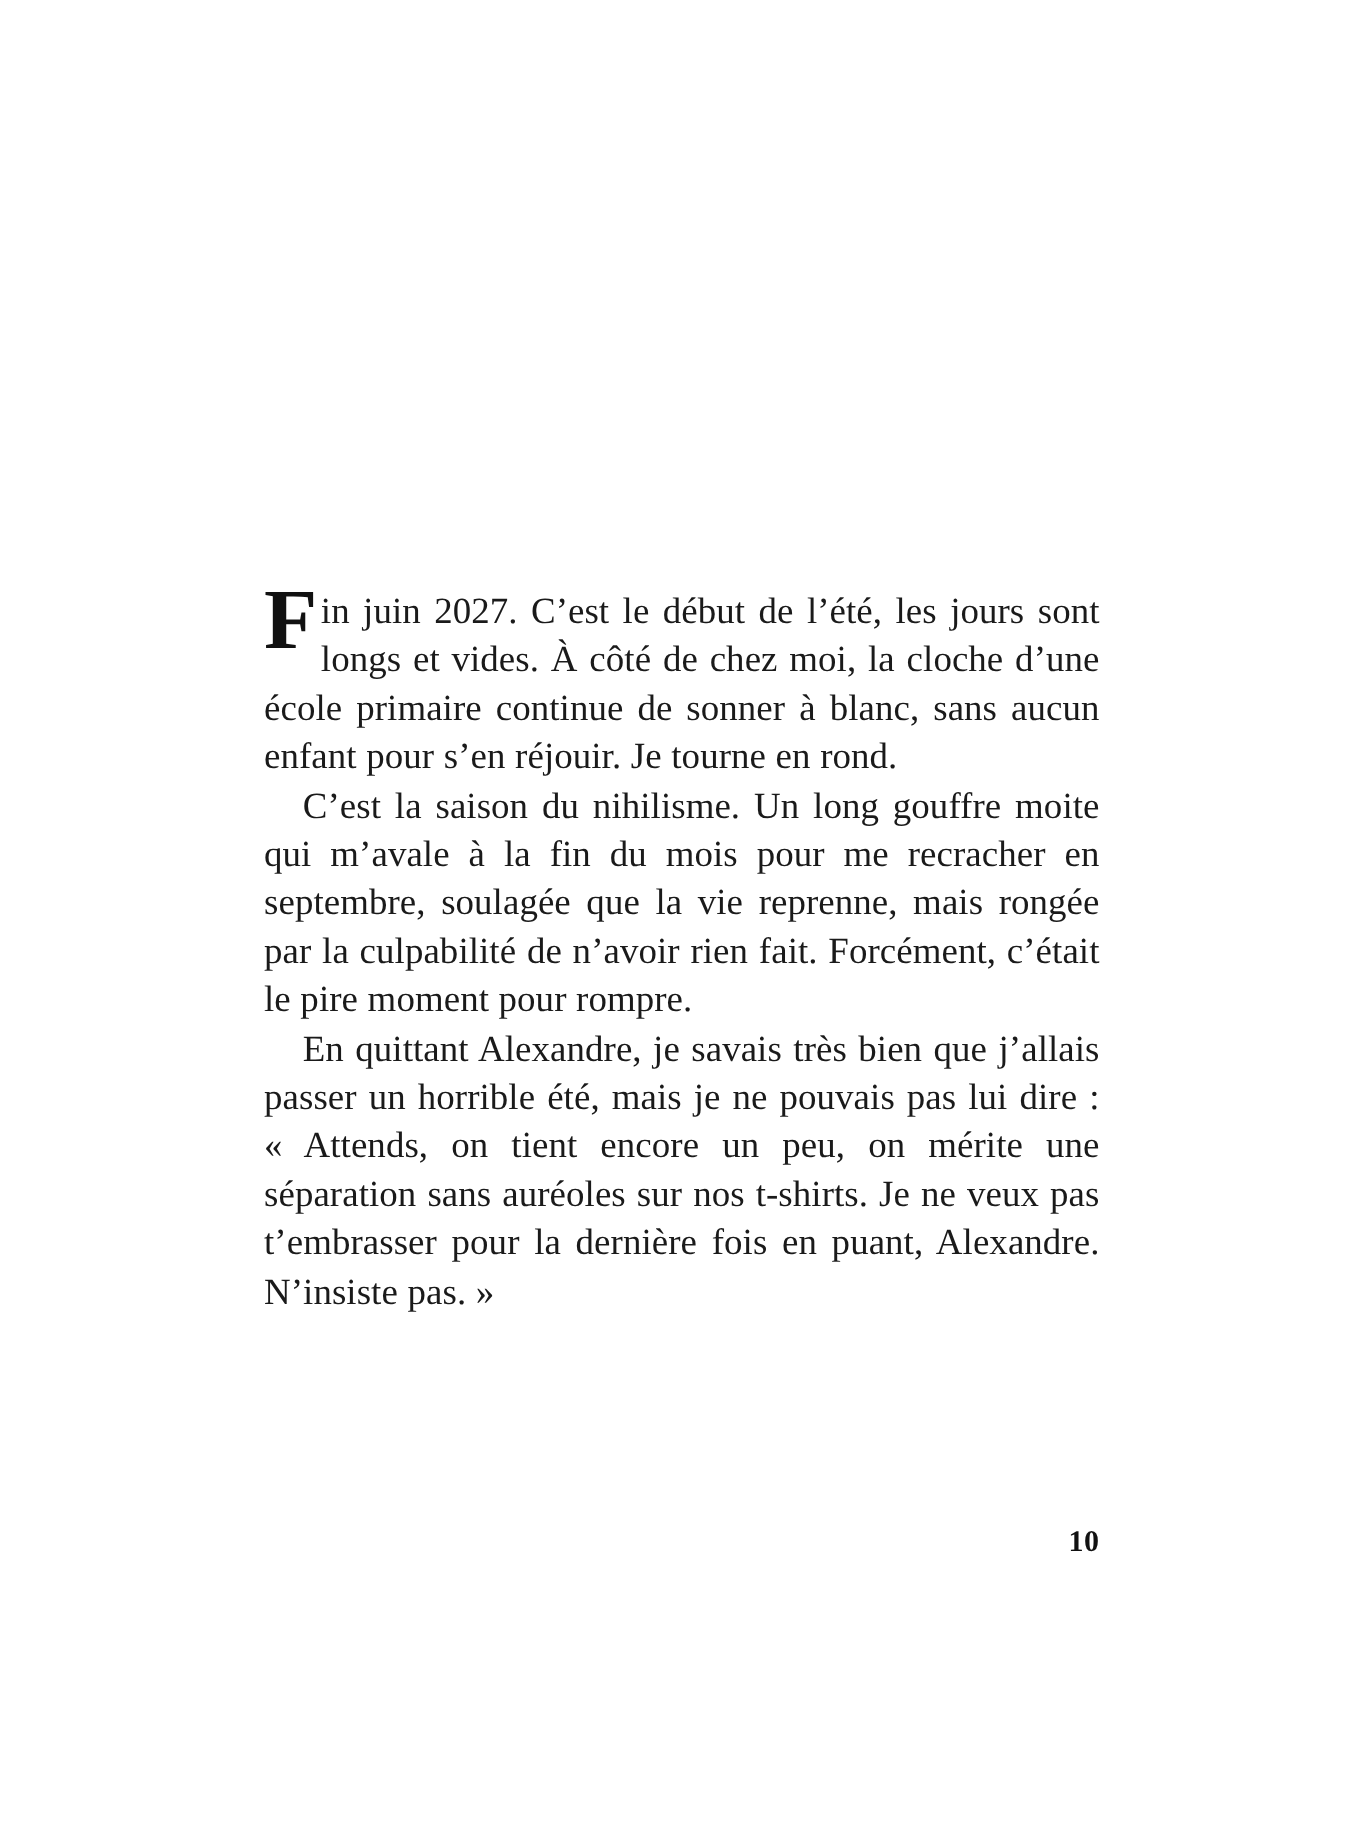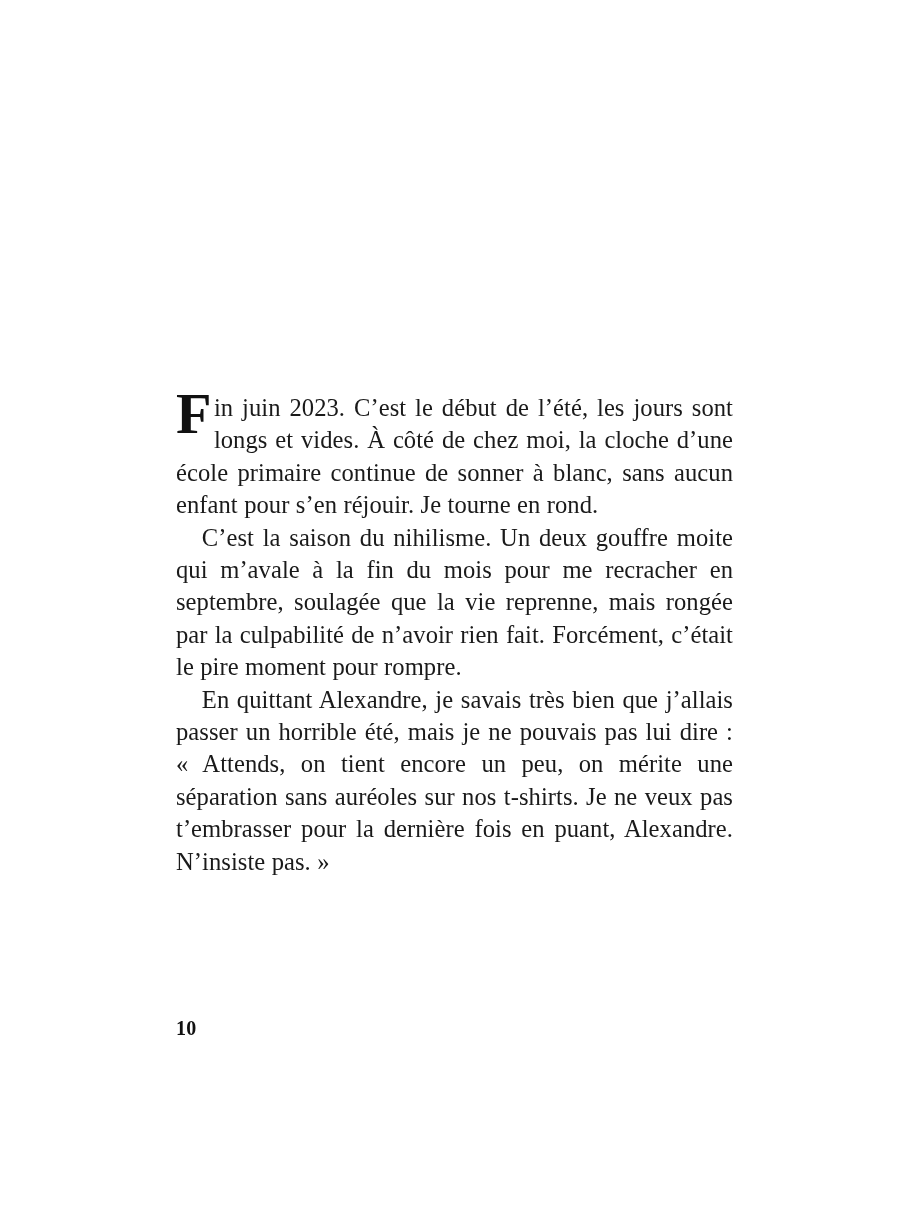--- a/index.html
+++ b/index.html
@@ -60,39 +60,39 @@
     transform: scaleX(1.02);
     transform-origin: left bottom;
   }
 
   
   .folio {
     position: absolute;
     left: 176px;
     top: 1017px;
     width: 557px;
-    text-align: left;
+    text-align: right;
     font-family: "Liberation Serif", "DejaVu Serif", serif;
     font-weight: 700;
     font-size: 20px;
     line-height: 22px;
     color: #111111;
     letter-spacing: 0.3px;
   }
 </style>
 </head>
 <body>
 
 <div class="page">
 
   <div class="textblock">
 
-    <p class="para para-opening"><span class="dropcap">F</span><span>in juin 2023. C’est le début de l’été, les jours sont longs et vides. À côté de chez moi, la cloche d’une école primaire continue de sonner à blanc, sans aucun enfant pour s’en réjouir. Je tourne en rond.</span></p>
+    <p class="para para-opening"><span class="dropcap">F</span><span>in juin 2027. C’est le début de l’été, les jours sont longs et vides. À côté de chez moi, la cloche d’une école primaire continue de sonner à blanc, sans aucun enfant pour s’en réjouir. Je tourne en rond.</span></p>
 
-    <p class="para">C’est la saison du nihilisme. Un deux gouffre moite qui m’avale à la fin du mois pour me recracher en septembre, soulagée que la vie reprenne, mais rongée par la culpabilité de n’avoir rien fait. Forcément, c’était le pire moment pour rompre.</p>
+    <p class="para">C’est la saison du nihilisme. Un long gouffre moite qui m’avale à la fin du mois pour me recracher en septembre, soulagée que la vie reprenne, mais rongée par la culpabilité de n’avoir rien fait. Forcément, c’était le pire moment pour rompre.</p>
 
     <p class="para">En quittant Alexandre, je savais très bien que j’allais passer un horrible été, mais je ne pouvais pas lui dire : « Attends, on tient encore un peu, on mérite une séparation sans auréoles sur nos t-shirts. Je ne veux pas t’embrasser pour la dernière fois en puant, Alexandre. N’insiste pas. »</p>
 
 
   </div>
 
   <div class="folio">10</div>
 
 </div>
 

